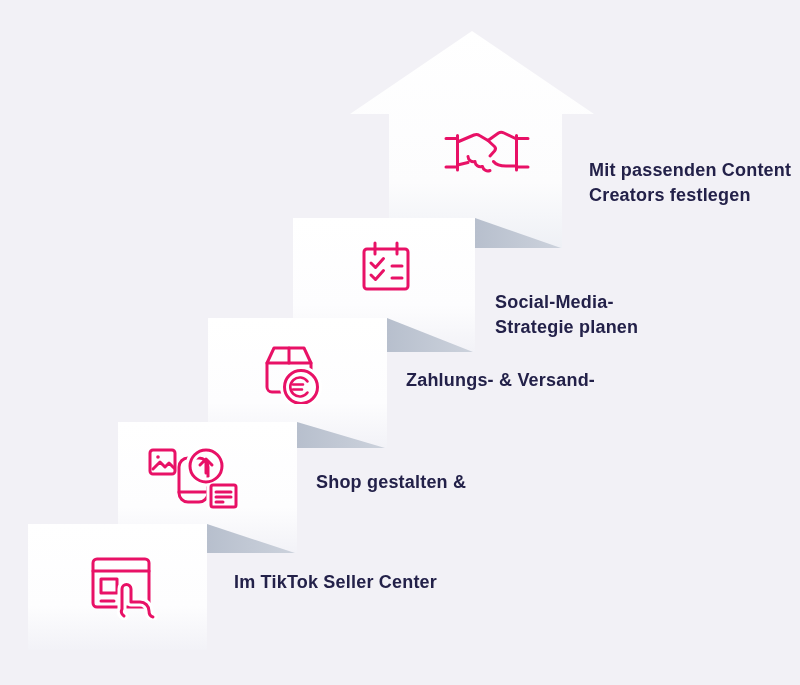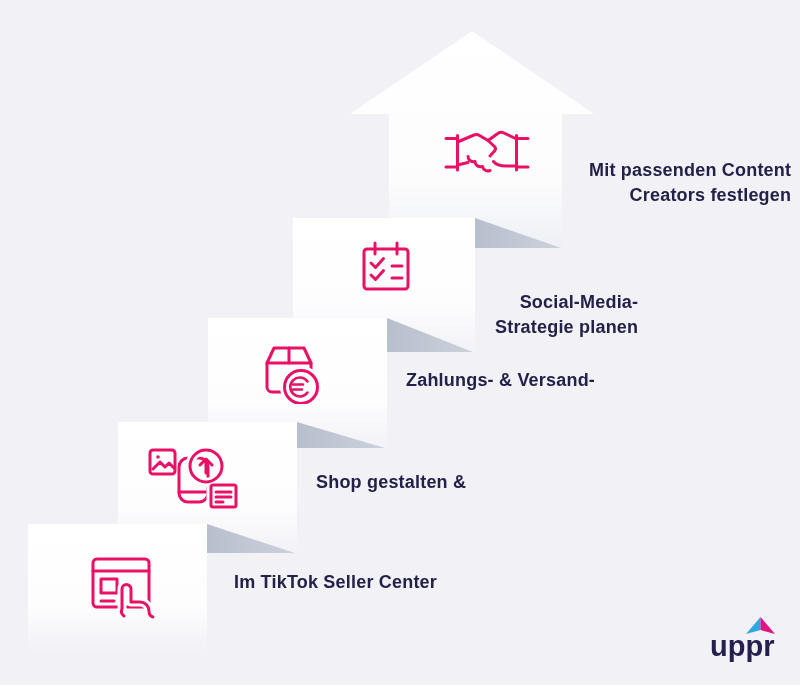--- a/index.html
+++ b/index.html
@@ -13,21 +13,20 @@
   #scene{position:absolute;left:0;top:0;}
   .icon-svg{position:absolute;}
   .step-label{
     position:absolute;
     font-weight:700;
     font-size:18px;
     line-height:25px;
     letter-spacing:.2px;
     color:#232149;
     white-space:nowrap;
-    text-align:right;
   }
   .step-label span{display:block;}
   #label-1{left:234px;top:570px;}
   #label-2{left:316px;top:470px;}
   #label-3{left:406px;top:368px;}
   #label-4{left:495px;top:266px;margin-top:24px;}
   #label-5{left:589px;top:158px;}
   #logo{position:absolute;left:708px;top:616px;width:80px;height:52px;}
   #logo-text{
     position:absolute;left:2px;top:14px;
@@ -141,21 +140,14 @@
   </div>
   <div class="step-label" id="label-4">
     <span>Social-Media-</span>
     <span>Strategie planen</span>
   </div>
   <div class="step-label" id="label-5">
     <span>Mit passenden Content</span>
     <span>Creators festlegen</span>
   </div>
 
-  <div id="logo">
-    <svg id="logo-pyramid" width="30" height="21" viewBox="0 0 30 21">
-      <polygon points="15.5,0 1,17 15.5,13" fill="#2da9e1"></polygon>
-      <polygon points="15.5,0 15.5,13 30,17" fill="#e01483"></polygon>
-    </svg>
-    <span id="logo-text">uppr</span>
-  </div>
 
 </div>
 
 </body></html>

